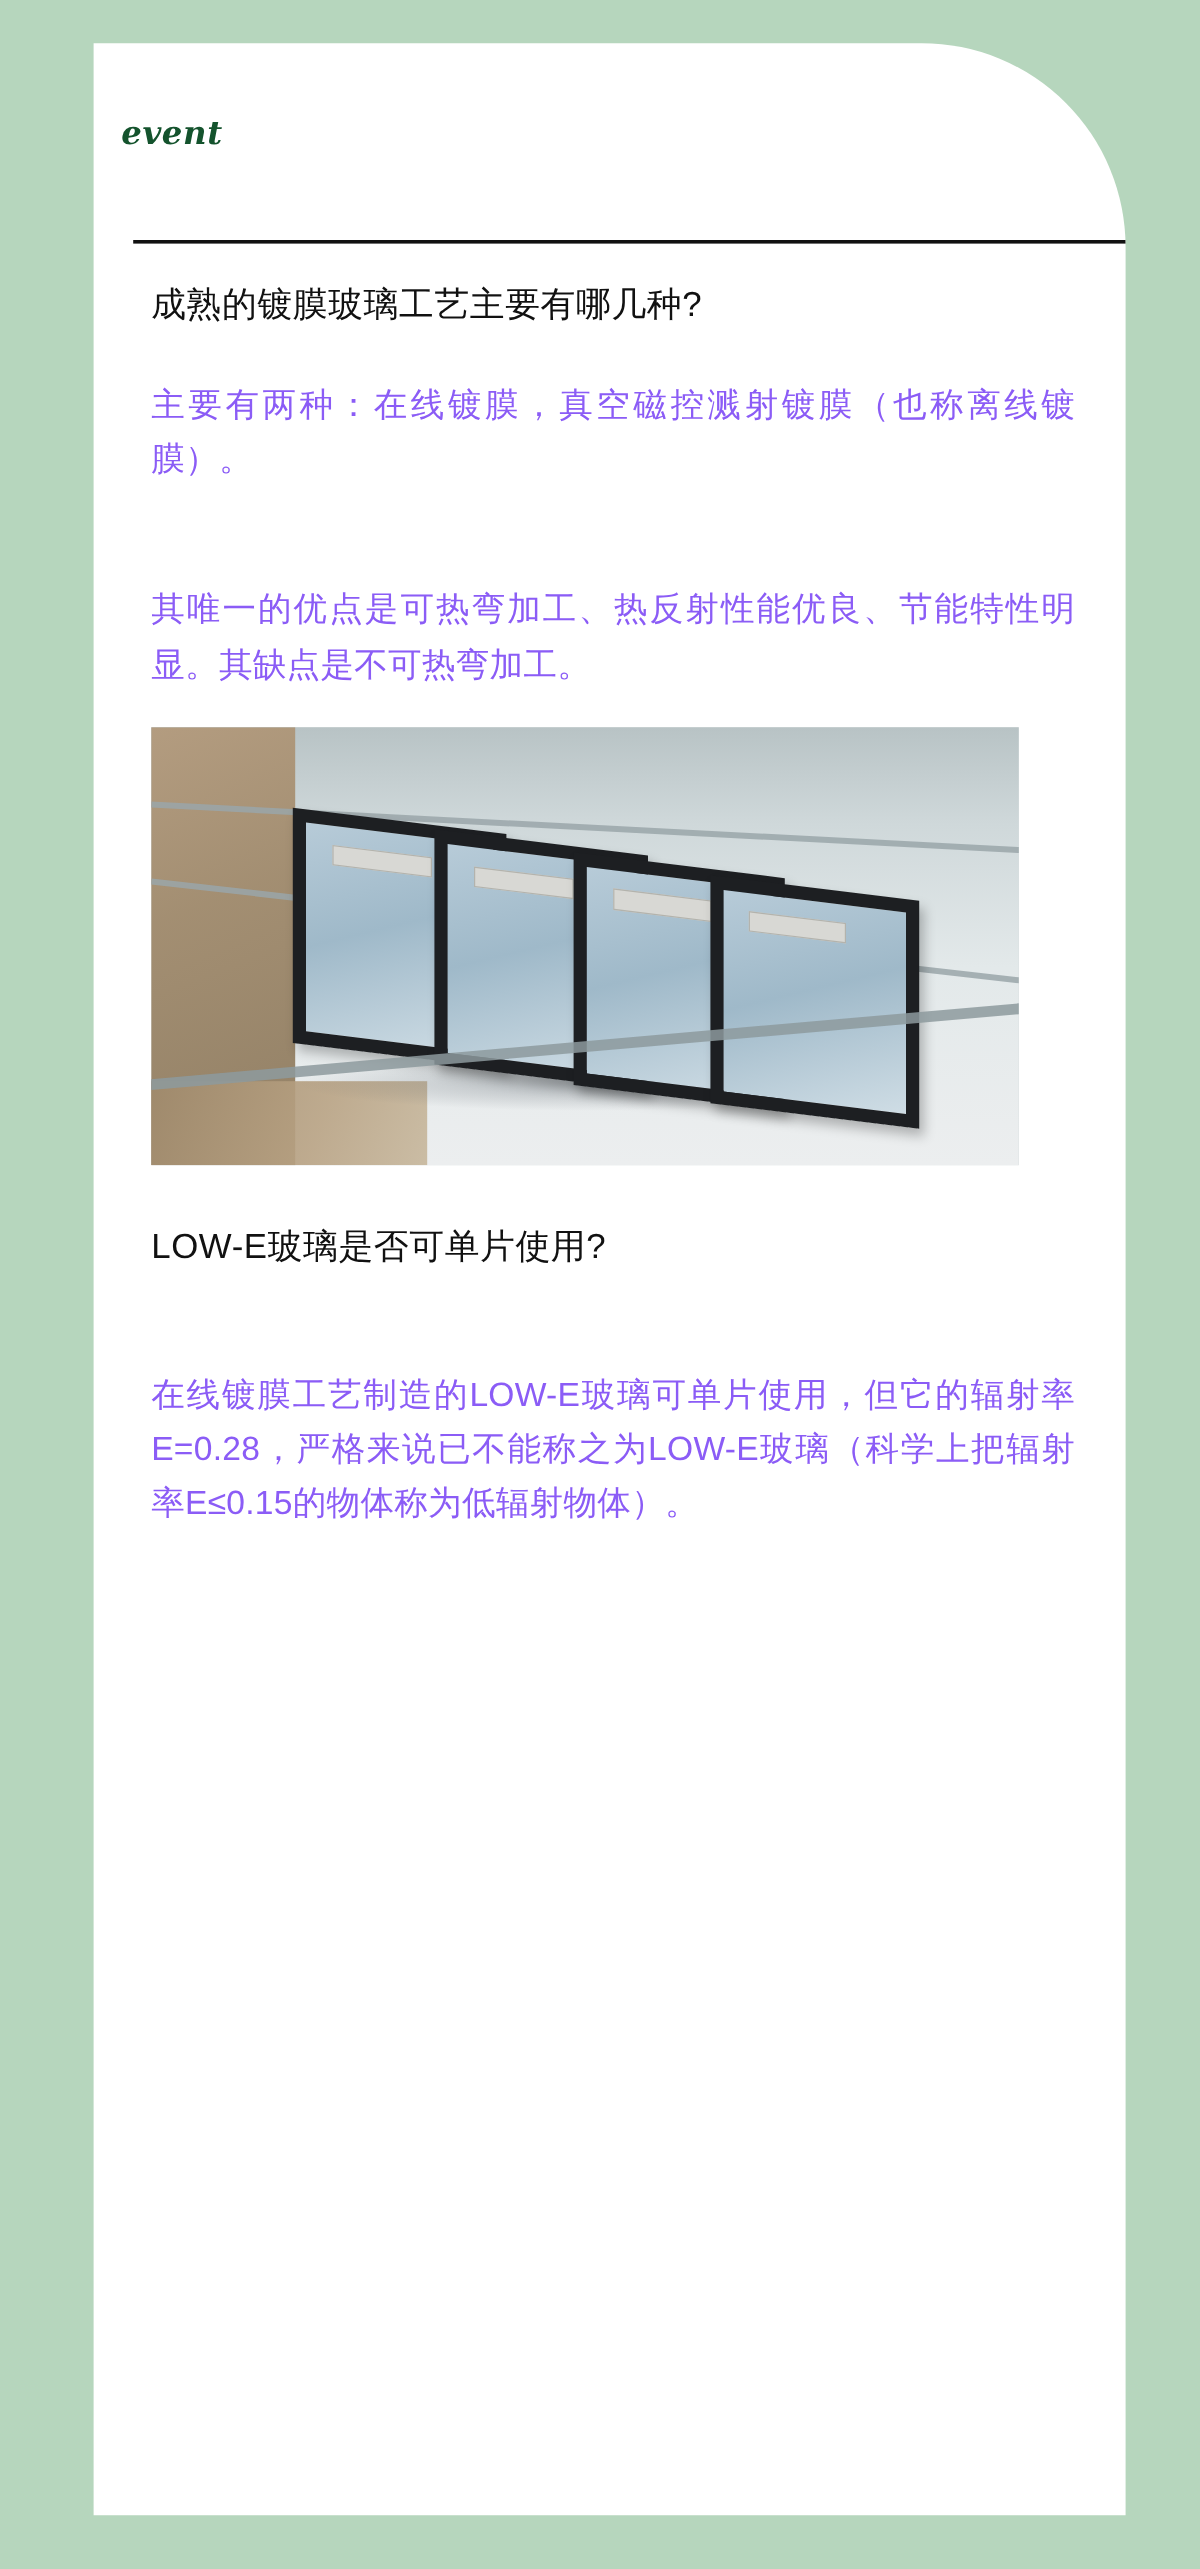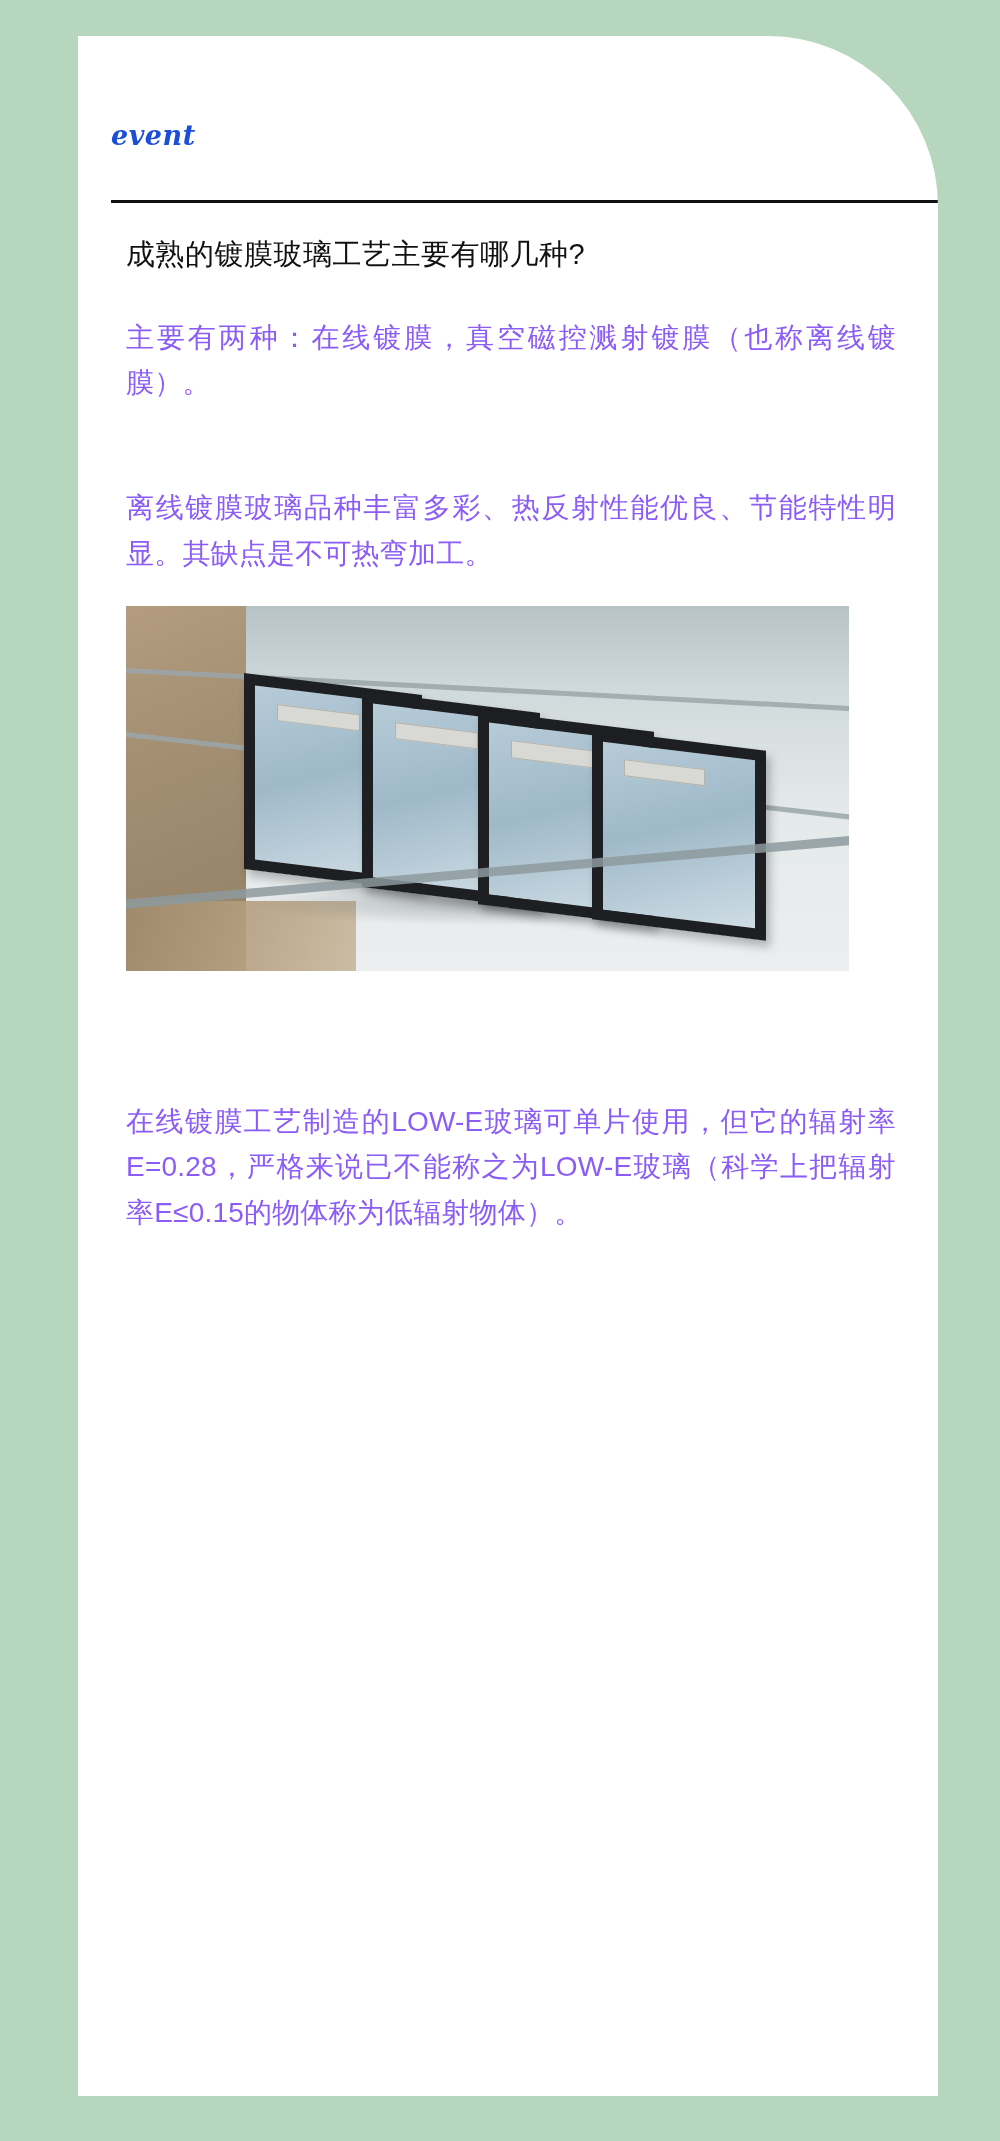--- a/index.html
+++ b/index.html
@@ -32,29 +32,28 @@
   }
   .card-inner {
     position: absolute;
     left: 0;
     top: 0;
     width: 860px;
     height: 2060px;
   }
   .kicker {
     position: absolute;
-    left: 33px;
+    left: 23px;
     top: 60px;
     font-family: "DejaVu Serif", serif;
     font-style: italic;
     font-weight: bold;
     font-size: 27px;
-    color: #1d4ed8;
+    color: #14532d;
     letter-spacing: 0.5px;
-    margin-top: 24px;
   }
   .title {
     position: absolute;
     left: 33px;
     top: 105px;
     font-family: "Liberation Sans", sans-serif;
     font-style: italic;
     font-weight: bold;
     font-size: 37px;
     color: #1a1a1a;
@@ -175,21 +174,21 @@
       <div class="kicker">event</div>
       <div class="title-rule"></div>
 
       <div class="content">
 
         <h2 class="section">成熟的镀膜玻璃工艺主要有哪几种?</h2>
         <div class="gap-md"></div>
         <p class="para">主要有两种：在线镀膜，真空磁控溅射镀膜（也称离线镀膜）。</p>
         <div class="gap-md"></div>
         <div class="gap-md"></div>
-        <p class="para">离线镀膜玻璃品种丰富多彩、热反射性能优良、节能特性明显。其缺点是不可热弯加工。</p>
+        <p class="para">其唯一的优点是可热弯加工、热反射性能优良、节能特性明显。其缺点是不可热弯加工。</p>
 
         <div class="photo-wrap">
           <div class="photo">
             <div class="floor-left"></div>
             <div class="floor-bottom"></div>
             <div class="wall-line l1"></div>
             <div class="wall-line l2"></div>
             <div class="shadow"></div>
             <div class="panel p1">
                 <span class="tag"></span>
@@ -201,20 +200,21 @@
                 <span class="tag"></span>
               </div>
             <div class="panel p4">
                 <span class="tag"></span>
               </div>
             <div class="wall-line l3"></div>
           </div>
         </div>
 
         <div class="gap-lg"></div>
+        <h2 class="section">LOW-E玻璃是否可单片使用?</h2>
         <div class="gap-md"></div>
         <div class="gap-md"></div>
         <p class="para">在线镀膜工艺制造的LOW-E玻璃可单片使用，但它的辐射率E=0.28，严格来说已不能称之为LOW-E玻璃（科学上把辐射率E≤0.15的物体称为低辐射物体）。</p>
 
       </div>
     </div>
   </div>
 </div>
 
 </body></html>

